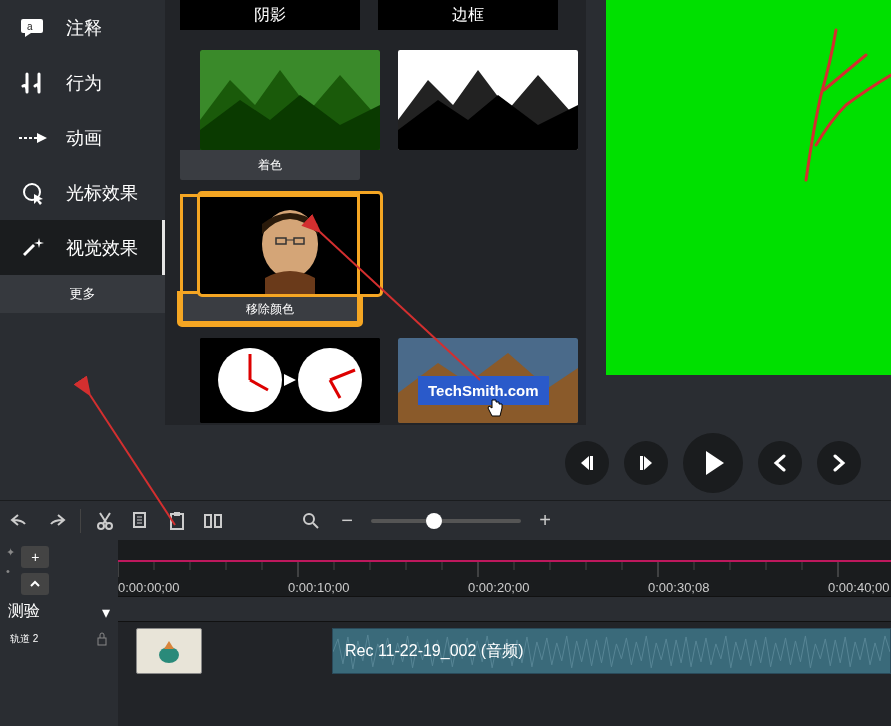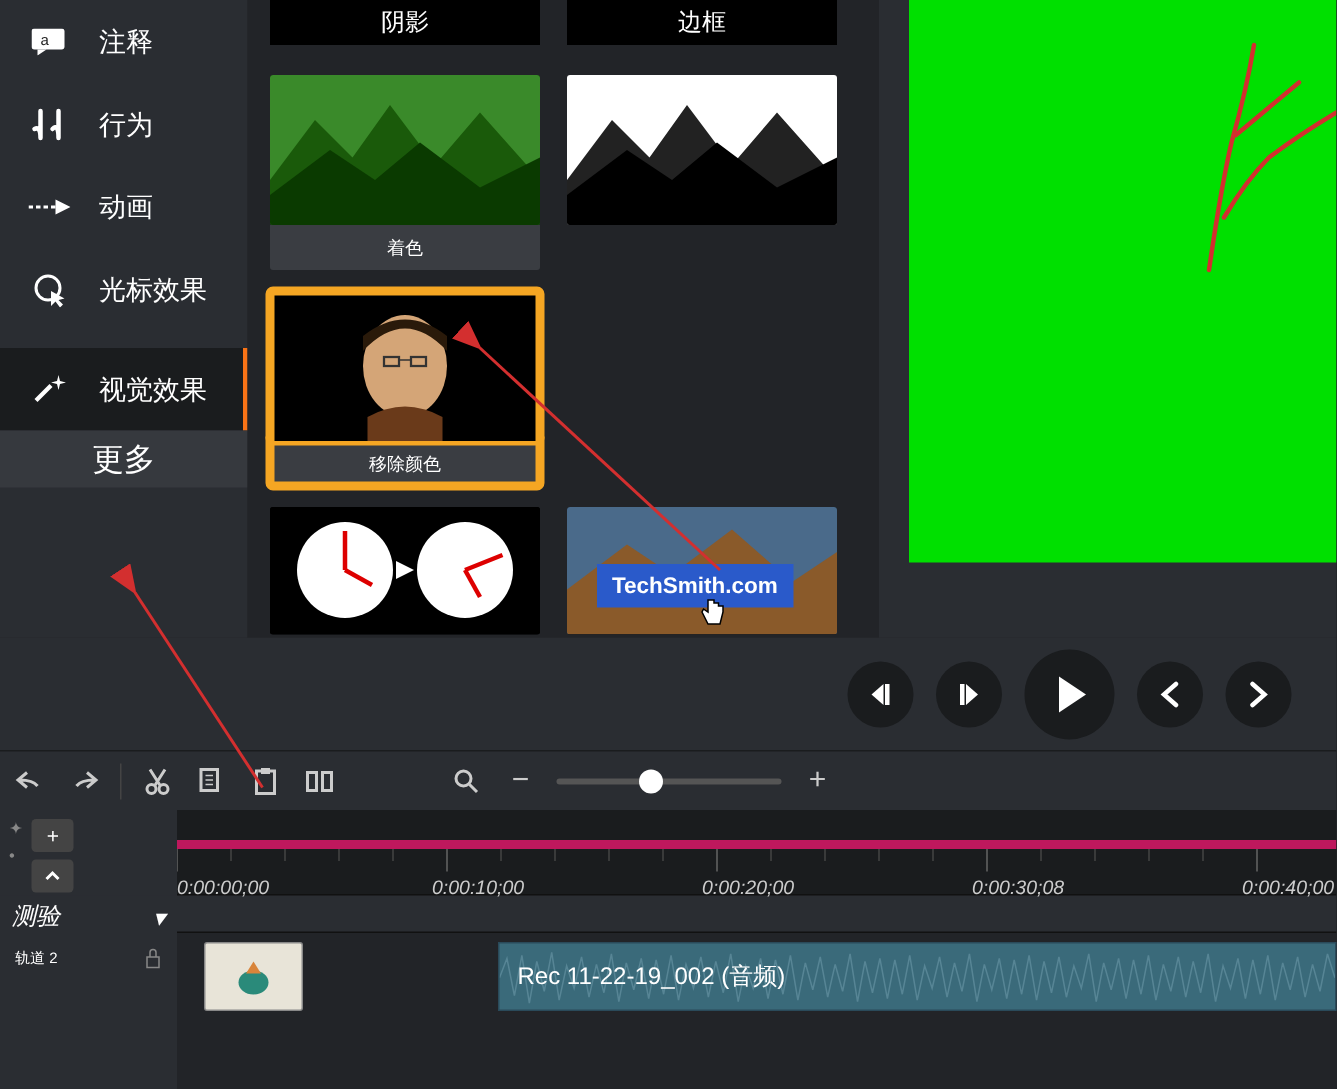--- a/index.html
+++ b/index.html
@@ -1,51 +1,51 @@
 <!DOCTYPE html>
 <html><head>
 <meta charset="utf-8">
 <style>
 * { margin: 0; padding: 0; box-sizing: border-box; font-family: "Microsoft YaHei", Arial, sans-serif; }
 body { background: #222428; color: #fff; width: 891px; height: 726px; overflow: hidden; position: relative; }
 
 .top-area { display: flex; height: 425px; }
 .sidebar { width: 165px; background: #2a2d32; display: flex; flex-direction: column; }
 .sidebar-item { height: 55px; display: flex; align-items: center; padding-left: 18px; gap: 18px; cursor: pointer; font-size: 18px; color: #fff; }
-.sidebar-item.active { background: #1a1c1e; border-right: 3px solid #f97316; margin-top: 12px; }
-.sidebar-more { height: 38px; display: flex; align-items: center; justify-content: center; font-size: 21px; background: #36393e; }
+.sidebar-item.active { background: #1a1c1e; border-right: 3px solid #e5e5e5; }
+.sidebar-more { height: 38px; display: flex; align-items: center; justify-content: center; font-size: 13px; background: #36393e; }
 .sidebar-icon { width: 30px; display: flex; align-items: center; justify-content: center; }
 
 .effects-panel { flex: 1; background: #222428; padding: 0 10px 0 15px; overflow: hidden; }
 .effect-item { width: 180px; display: flex; flex-direction: column; cursor: pointer; }
-.effect-thumb { width: 180px; height: 100px; background: #000; border-radius: 2px; position: relative; overflow: hidden; }
+.effect-thumb { width: 180px; height: 100px; background: #000; border-radius: 2px; position: relative; overflow: hidden; margin-left: 20px; }
 .effect-label { height: 30px; background: #3a3d42; display: flex; align-items: center; justify-content: center; font-size: 12px; border-bottom-left-radius: 2px; border-bottom-right-radius: 2px; }
 .effect-item.selected .effect-thumb, .effect-item.selected .effect-label { outline: 3px solid #f5a623; outline-offset: 0; }
 .effect-item.selected { position: relative; }
 .effect-item.selected::after { content:""; position:absolute; inset:0; border:3px solid #f5a623; pointer-events:none; }
 .lbl-only { width: 180px; height: 30px; background: #000; display: flex; align-items: center; justify-content: center; font-size: 16px; }
 
 .preview { width: 305px; background: #2a2d32; position: relative; }
 .preview-canvas { position: absolute; top: 0; left: 20px; right: 0; bottom: 50px; background: #00e000; }
 
 .playback-bar { height: 75px; background: #2a2d32; display: flex; align-items: center; justify-content: flex-end; padding-right: 30px; gap: 15px; }
 .circle-btn { width: 44px; height: 44px; border-radius: 22px; background: #1a1c1e; display: flex; align-items: center; justify-content: center; cursor: pointer; color: #fff; }
 .circle-btn.big { width: 60px; height: 60px; border-radius: 30px; }
 
 .toolbar { height: 40px; background: #2a2d32; display: flex; align-items: center; padding: 0 8px; gap: 12px; border-top: 1px solid #1a1c1e; }
 .tool-icon { width: 24px; height: 24px; display: flex; align-items: center; justify-content: center; color: #ccc; cursor: pointer; }
 .tool-sep { width: 1px; height: 24px; background: #444; }
 .zoom-slider { width: 150px; height: 4px; background: #555; position: relative; border-radius: 2px; }
 .zoom-knob { position: absolute; width: 16px; height: 16px; border-radius: 8px; background: #fff; top: -6px; left: 55px; }
 .track-head { width: 118px; background: #2a2d32; }
 .tc-btn { width: 28px; height: 22px; background: #444; border-radius: 3px; display: flex; align-items: center; justify-content: center; color: #fff; cursor: pointer; font-size: 14px; }
-.track-dropdown { display: flex; align-items: flex-end; justify-content: space-between; padding: 4px 8px; background: #2a2d32; font-size: 16px; font-style: italic; }
+.track-dropdown { display: flex; align-items: flex-end; justify-content: space-between; padding: 4px 8px; background: #2a2d32; font-size: 16px; }
 .track-title { padding: 6px 10px; font-size: 10px; }
 
-.ruler { height: 36px; background: #1a1c1e; position: relative; border-top: 6px solid #be185d; font-style: italic; }
+.ruler { height: 36px; background: #1a1c1e; position: relative; border-top: 2px solid #be185d; }
 .ruler-label { position: absolute; top: 18px; font-size: 13px; color: #ccc; }
 
 .clip-area { display: flex; height: 60px; }
 .clip1 { margin-left: 18px; width: 66px; height: 46px; background: #e8e4d8; border: 1px solid #888; border-radius: 2px; margin-top: 6px; display:flex; align-items:center; justify-content:center; }
 .clip2 { margin-left: 130px; flex: 1; height: 46px; background: #3a6a7a; border: 1px solid #2a4a5a; margin-top: 6px; display: flex; align-items: center; padding-left: 12px; font-size: 16px; position: relative; overflow: hidden; }
 
 
 .wave { position: absolute; inset: 0; opacity: 0.3; }
 
 

